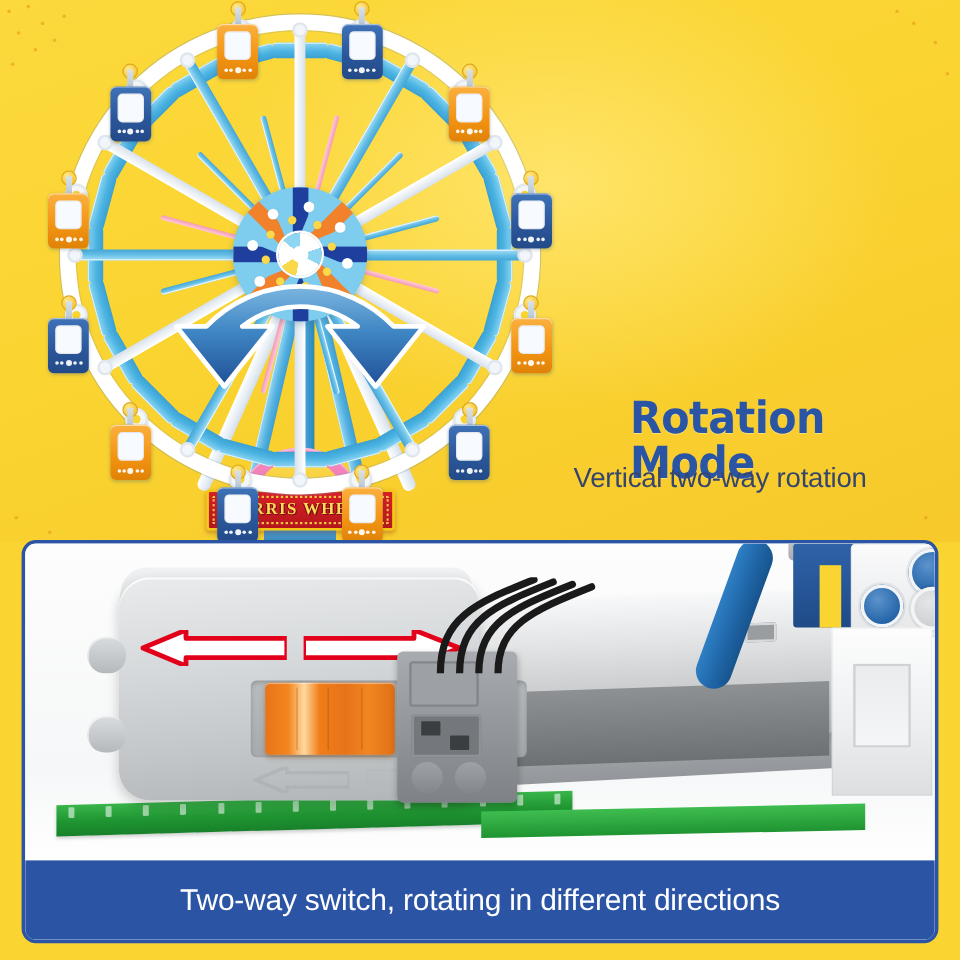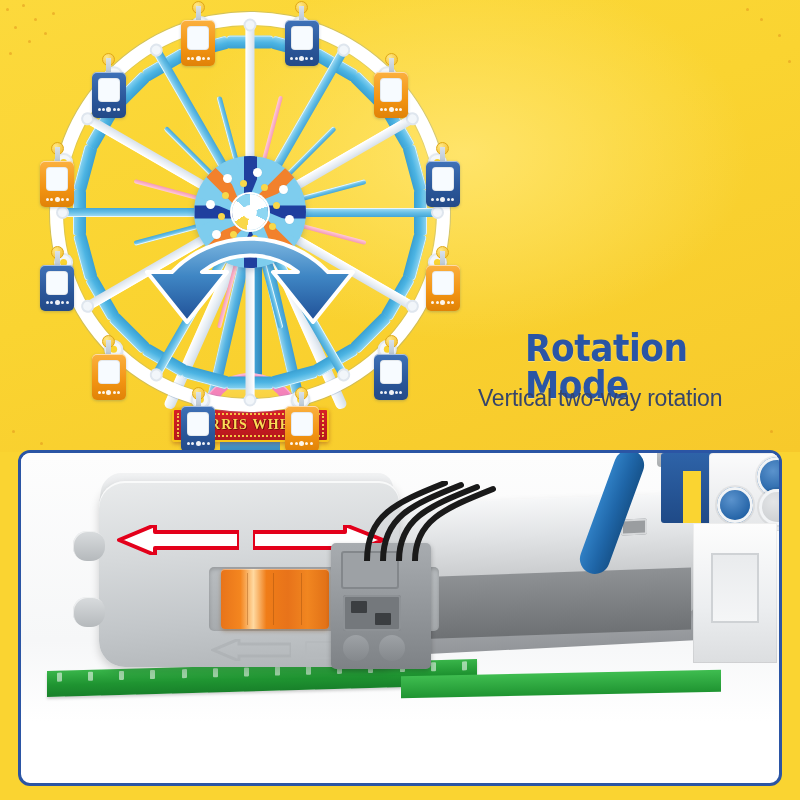--- a/index.html
+++ b/index.html
@@ -778,14 +778,17 @@
           <g fill="none" stroke="#1a1a1a" stroke-width="6" stroke-linecap="round">
             <path d="M18 80 C 18 34, 46 22, 96 2"></path>
             <path d="M34 80 C 34 36, 62 24, 112 4"></path>
             <path d="M50 80 C 50 38, 78 26, 128 6"></path>
             <path d="M66 80 C 66 40, 94 28, 144 8"></path>
           </g>
         </svg>
       </div>
     </div>
 
+    <div class="caption">
+      <span>Two-way switch, rotating in different directions</span>
+    </div>
   </div>
 </div>
 
 </body></html>

